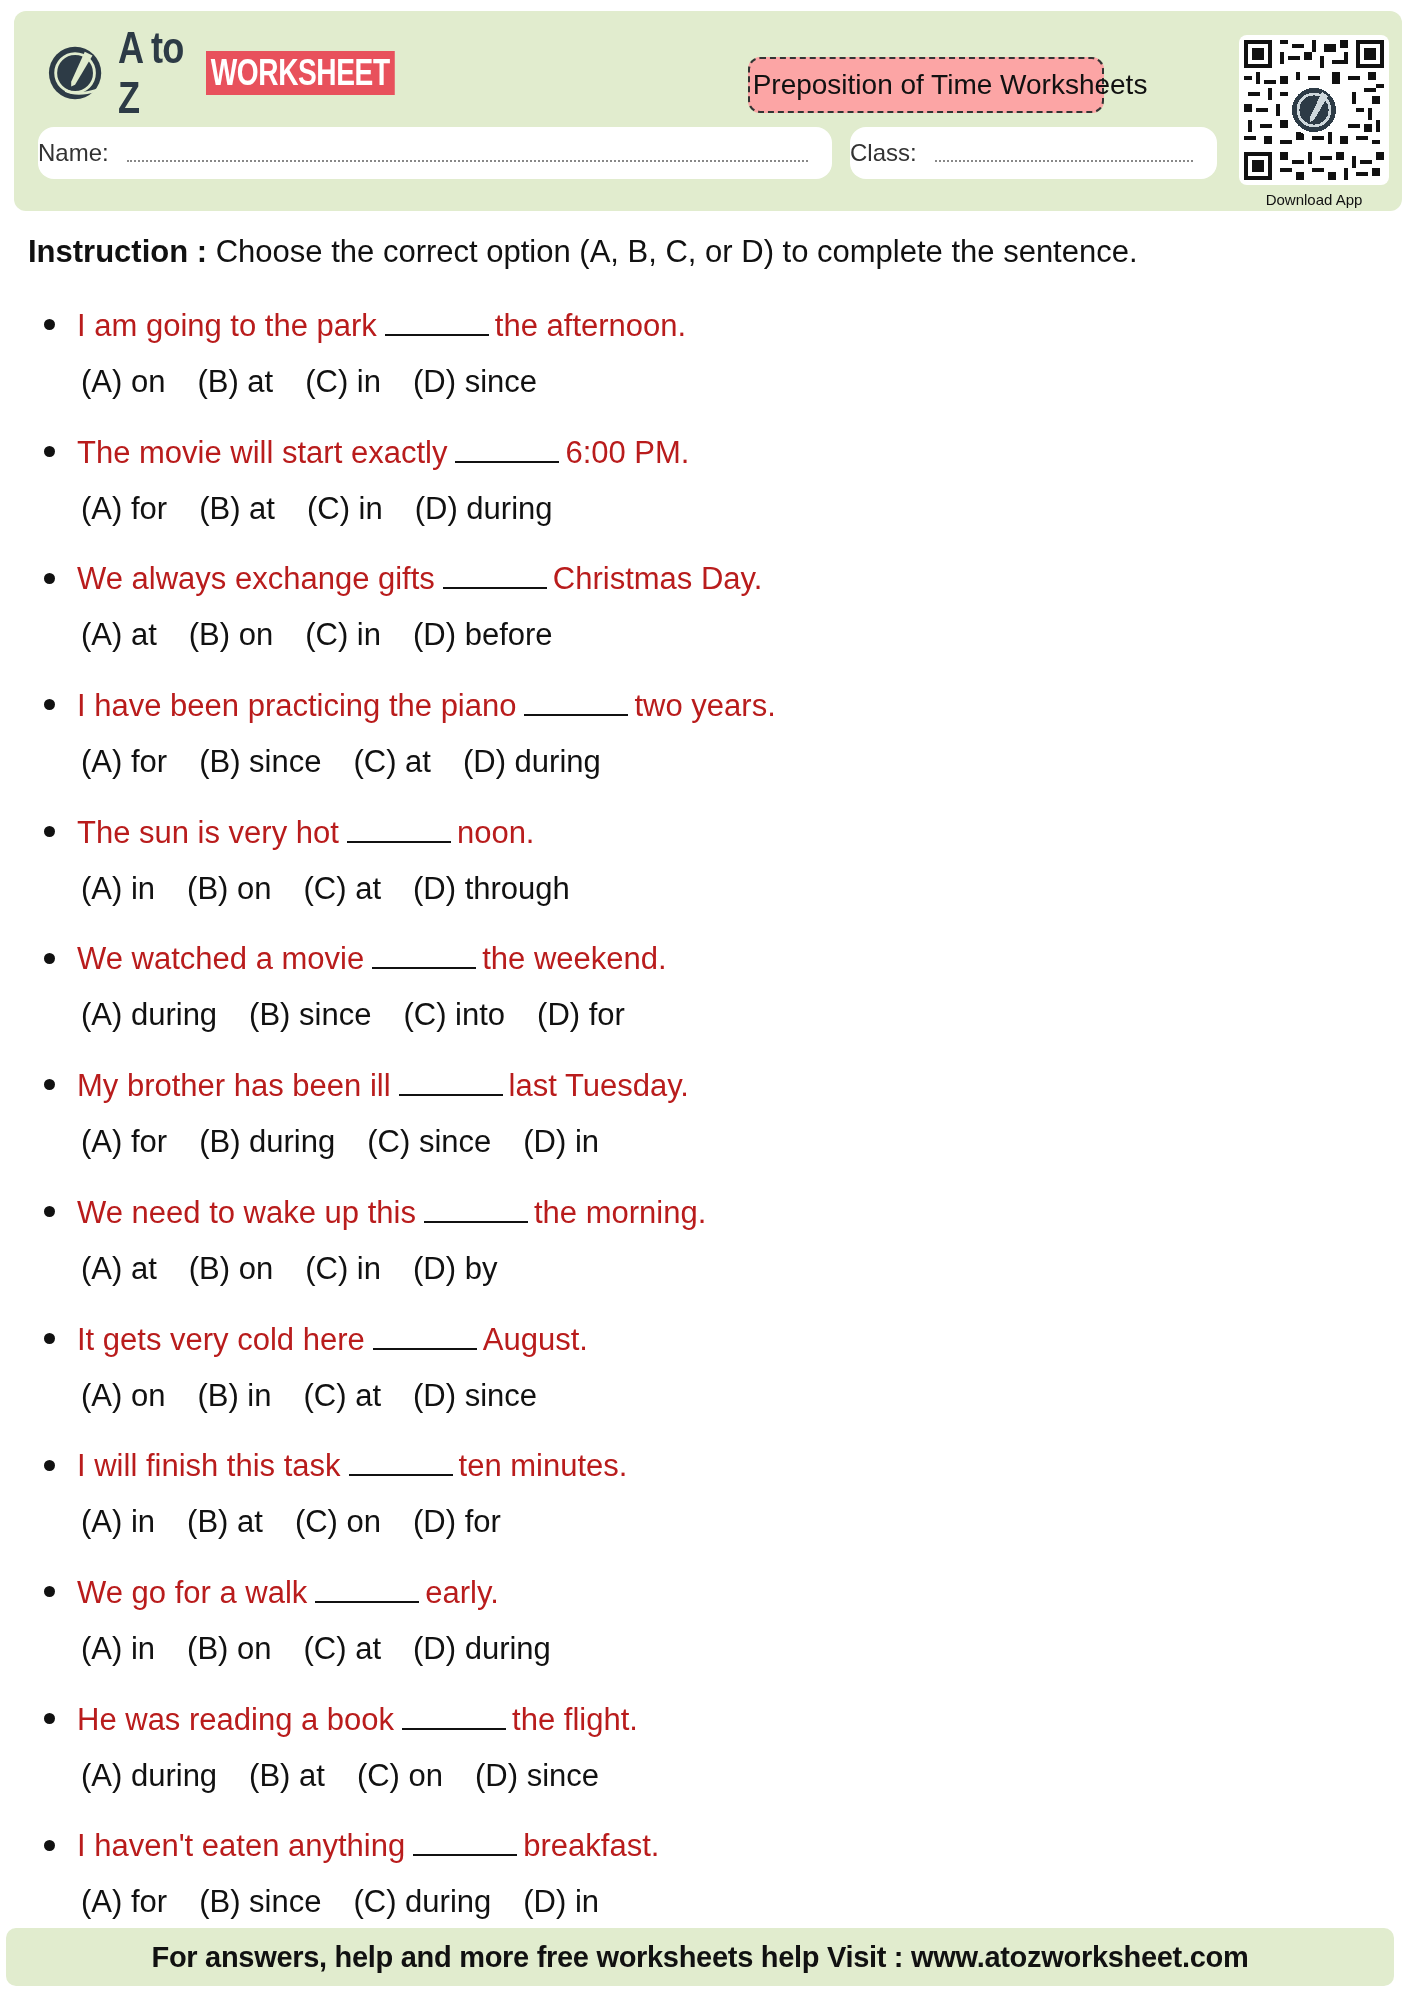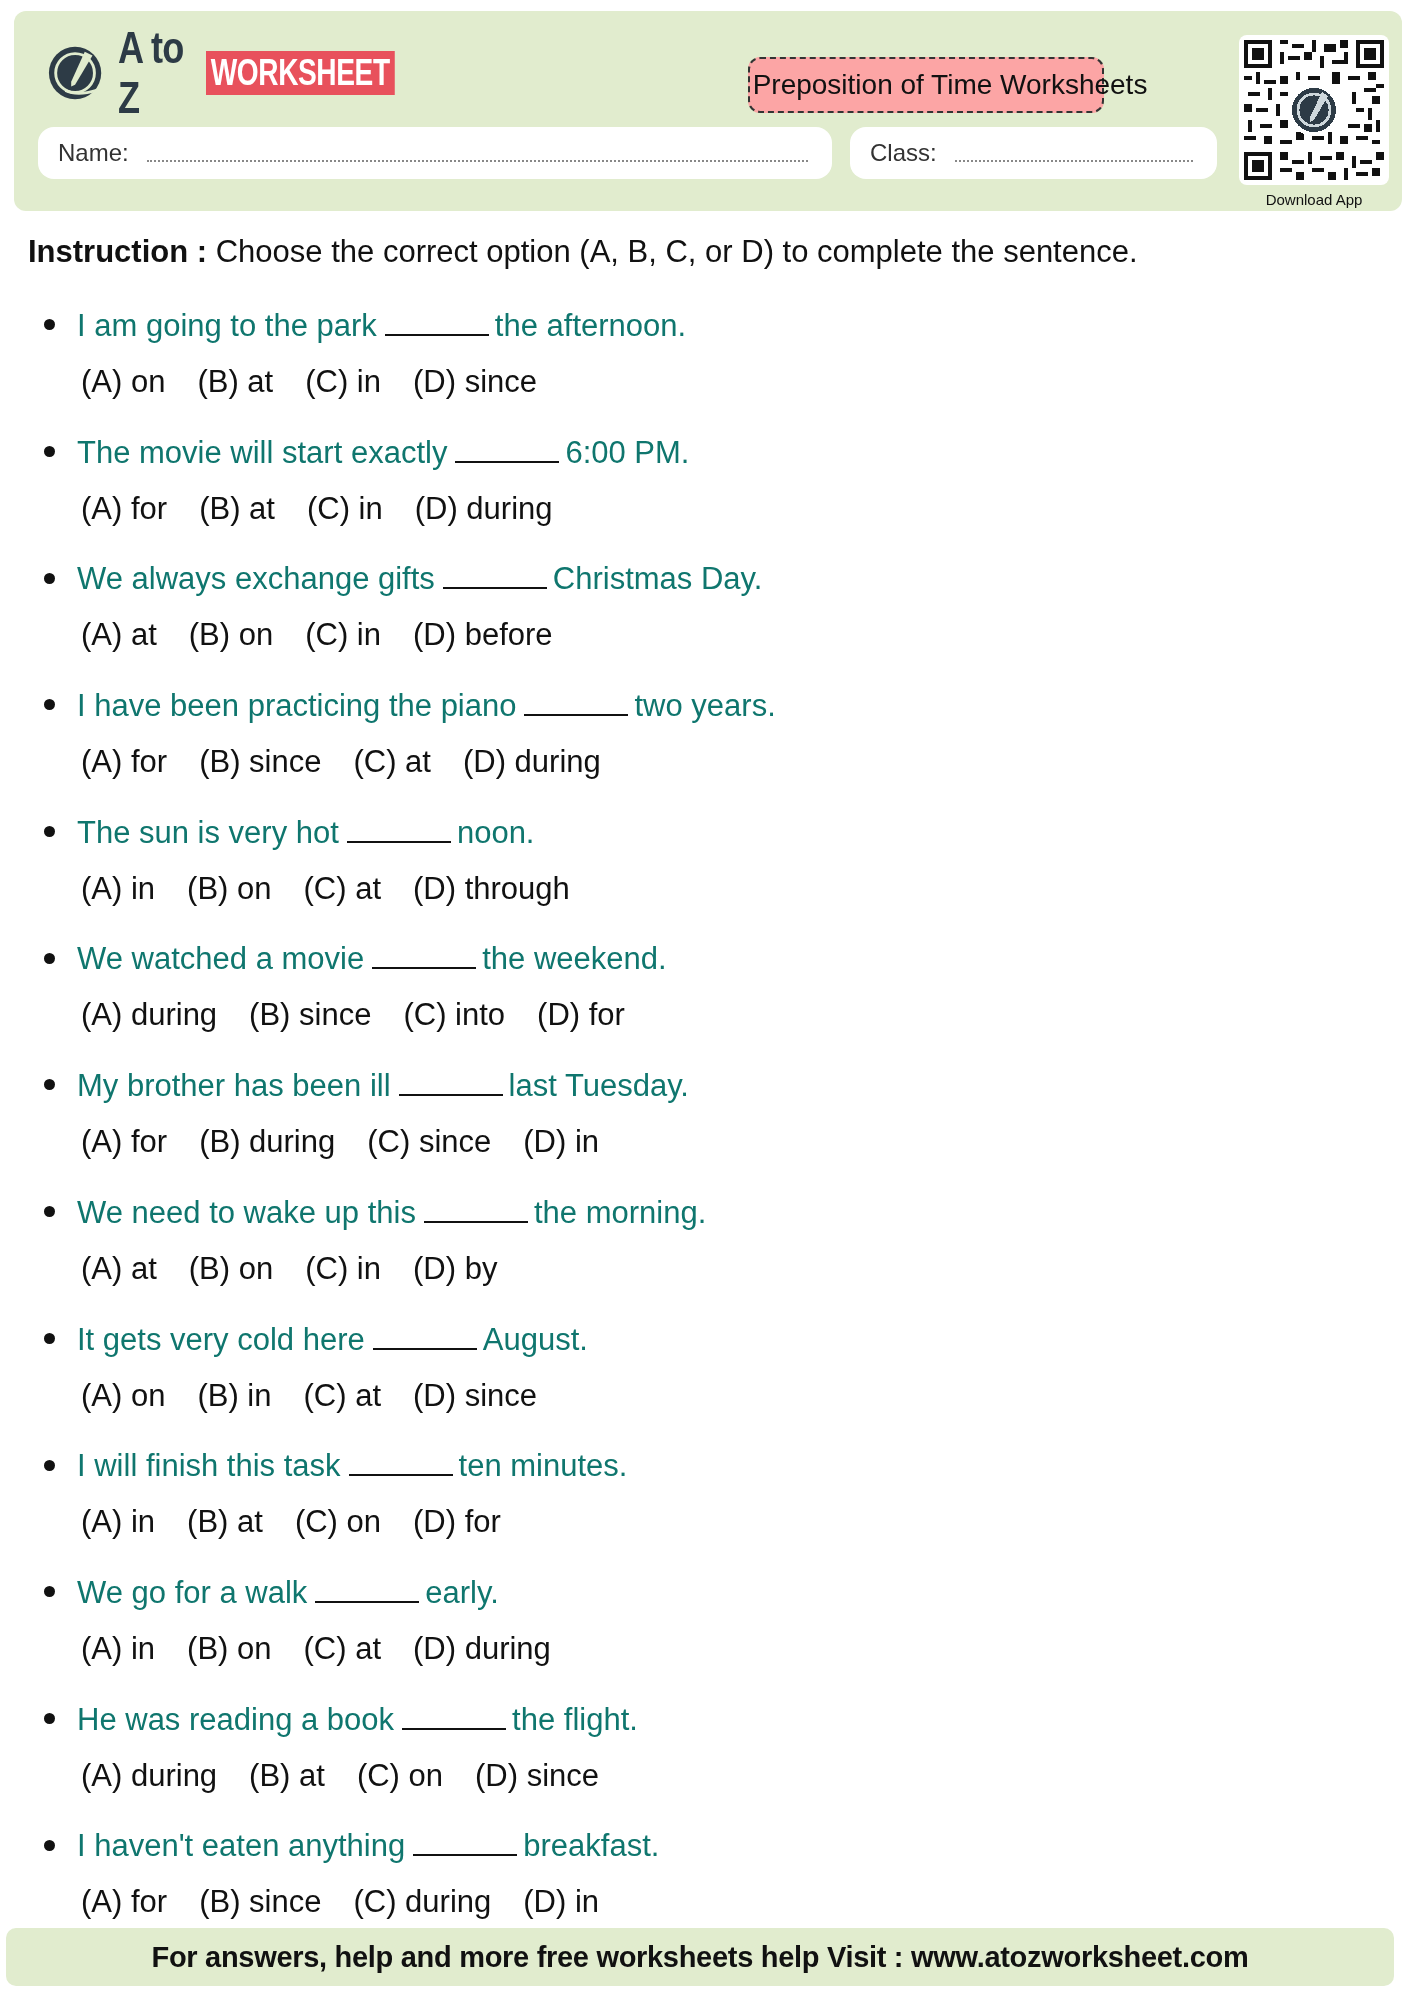--- a/index.html
+++ b/index.html
@@ -25,35 +25,35 @@
 
   .title-box {
     position: absolute; left: 734px; top: 46px; width: 356px; height: 56px;
     background: #fca5a5; border: 2px dashed #333; border-radius: 12px;
     display: flex; align-items: center; justify-content: center;
     font-size: 28px; color: #111; white-space: nowrap; padding-left: 48px;
   }
 
   .field {
     position: absolute; top: 116px; height: 52px; background: #ffffff; border-radius: 16px;
-    display: flex; align-items: center; padding-left: 20px; font-size: 24px; color: #333;
+    display: flex; align-items: center; padding-left: 0; font-size: 24px; color: #333;
   }
   .field-name { left: 24px; width: 794px; }
   .field-class { left: 836px; width: 367px; }
   .dots { flex: 1; margin-left: 18px; margin-right: 24px; border-bottom: 2px dotted #888; height: 18px; align-self: center; }
 
   .qr-wrap { position: absolute; left: 1225px; top: 24px; width: 150px; height: 150px; background: #fff; border-radius: 8px; padding: 5px; }
   .qr-caption { position: absolute; left: 1215px; top: 180px; width: 170px; text-align: center; font-size: 15px; color: #111; }
 
   .instruction { position: absolute; left: 28px; top: 234px; font-size: 31px; color: #111; white-space: nowrap; }
   .instruction b { font-weight: bold; }
 
   .questions { position: absolute; left: 44px; top: 306px; width: 1300px; }
   .q { height: 126.7px; position: relative; }
-  .q-line { position: absolute; left: 0; top: 0; font-size: 31px; line-height: 40px; white-space: nowrap; color: #0f766e; }
+  .q-line { position: absolute; left: 0; top: 0; font-size: 31px; line-height: 40px; white-space: nowrap; color: #b91c1c; }
   .bullet { display: inline-block; width: 11px; height: 11px; background: #111; border-radius: 50%; margin-right: 22px; vertical-align: middle; position: relative; top: -3px; }
   .blank { display: inline-block; width: 104px; border-bottom: 2px solid #111; height: 28px; vertical-align: baseline; margin: 0 6px 0 8px; }
   .opts { position: absolute; left: 37px; top: 56px; font-size: 31px; line-height: 40px; white-space: nowrap; color: #111; display: flex; }
   .opt { margin-right: 32px; }
 
   .footer {
     position: absolute; left: 6px; top: 1928px; width: 1388px; height: 58px;
     background: #e1ecce; border-radius: 10px;
     display: flex; align-items: center; justify-content: center;
     font-size: 29px; color: #111; font-weight: bold; letter-spacing: -0.3px;

